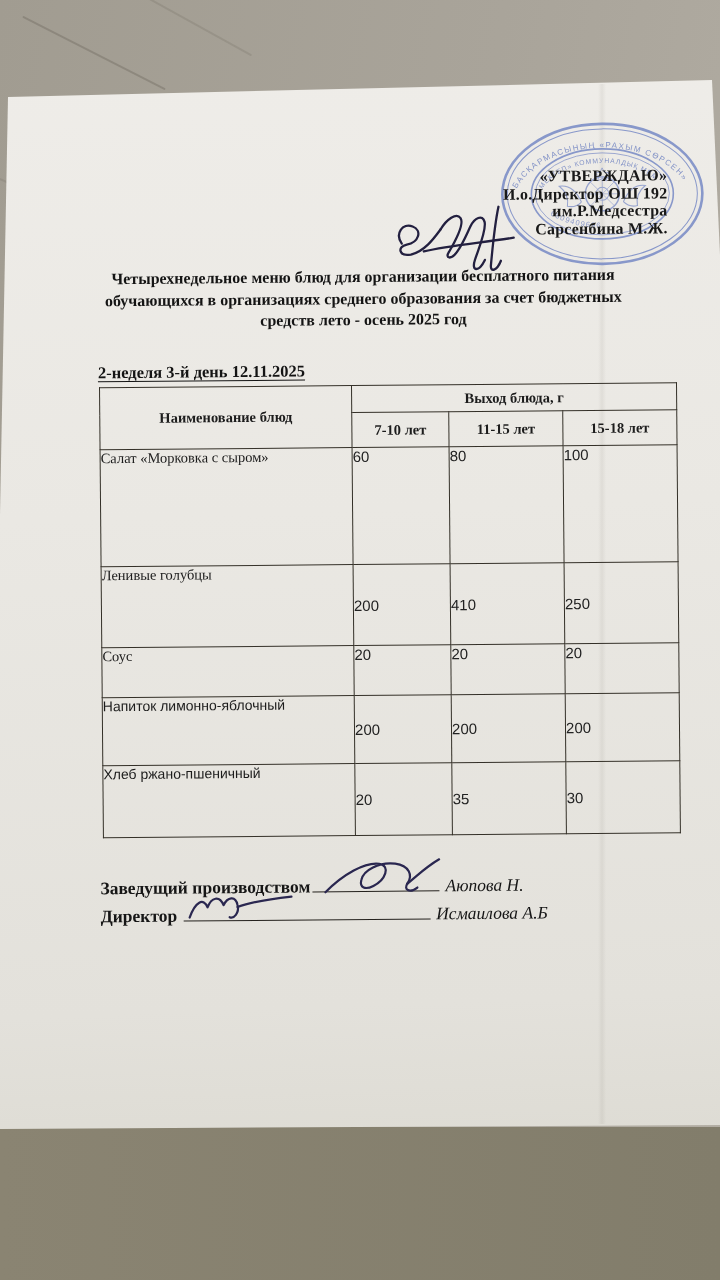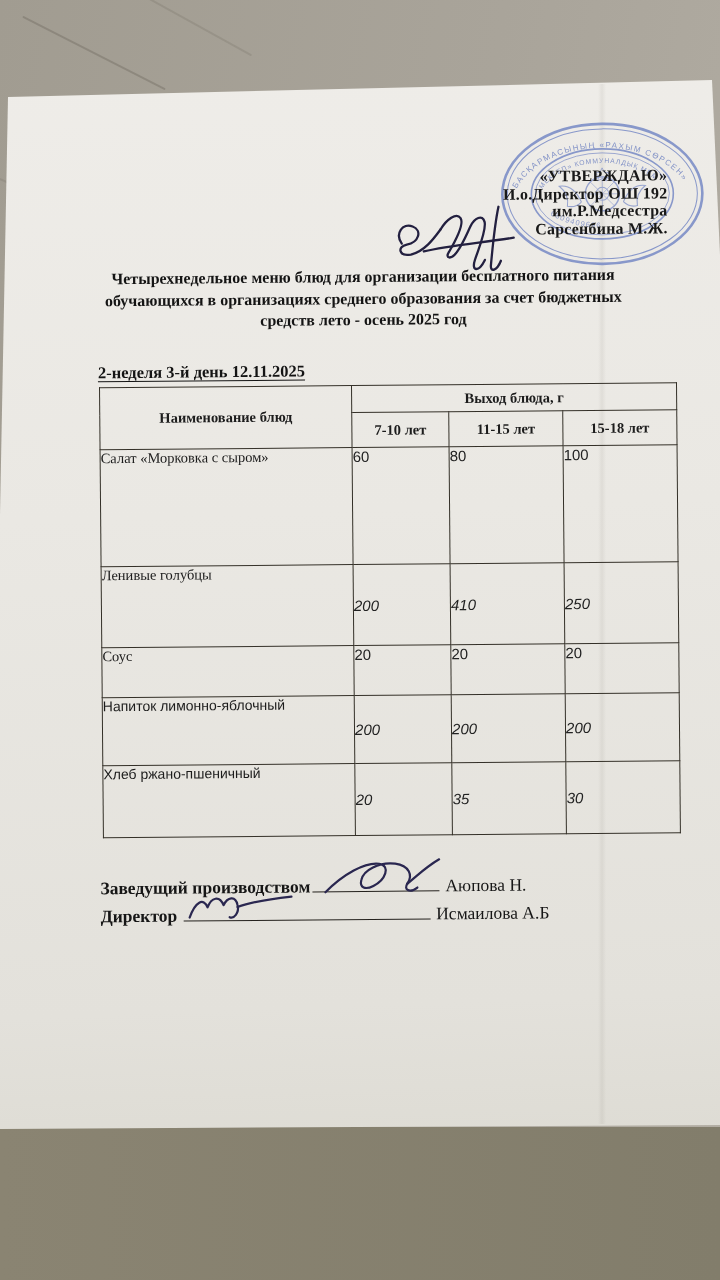--- a/index.html
+++ b/index.html
@@ -78,31 +78,31 @@
   .name-cell{
     vertical-align:top;text-align:left;padding:3px 6px 0 7px;font-size:14.5px;
   }
   .serif-name{font-family:"Liberation Serif",serif;}
   .sans-name{font-family:"Liberation Sans",sans-serif;font-size:14px;}
   .val{
     font-family:"Liberation Sans",sans-serif;font-size:15px;
     text-align:left;padding-left:9px;color:#222;
   }
   .vtop{vertical-align:top;padding-top:3px;}
-  .vmid{vertical-align:middle;font-style:italic;}
+  .vmid{vertical-align:middle;}
 
   
   .doc-footer{
     position:absolute;left:97px;top:872px;
     font-size:17.5px;font-weight:bold;color:#161616;line-height:28px;white-space:nowrap;
   }
   .uline{display:inline-block;border-bottom:1.7px solid #25221e;height:15px;vertical-align:baseline;}
   .u1{width:127px;margin-left:2px;}
   .u2{width:247px;margin-left:6px;}
-  .fname{font-weight:normal;margin-left:6px;}
+  .fname{font-weight:normal;margin-left:6px;font-style:italic;}
   .sig1{position:absolute;left:316px;top:852px;width:134px;height:52px;}
   .sig2{position:absolute;left:180px;top:884px;width:116px;height:44px;}
 </style>
 </head>
 <body>
 
 <div class="backdrop-top"></div>
 <div class="backdrop-bottom"></div>
 <div class="scratch s1"></div>
 <div class="scratch s2"></div>

